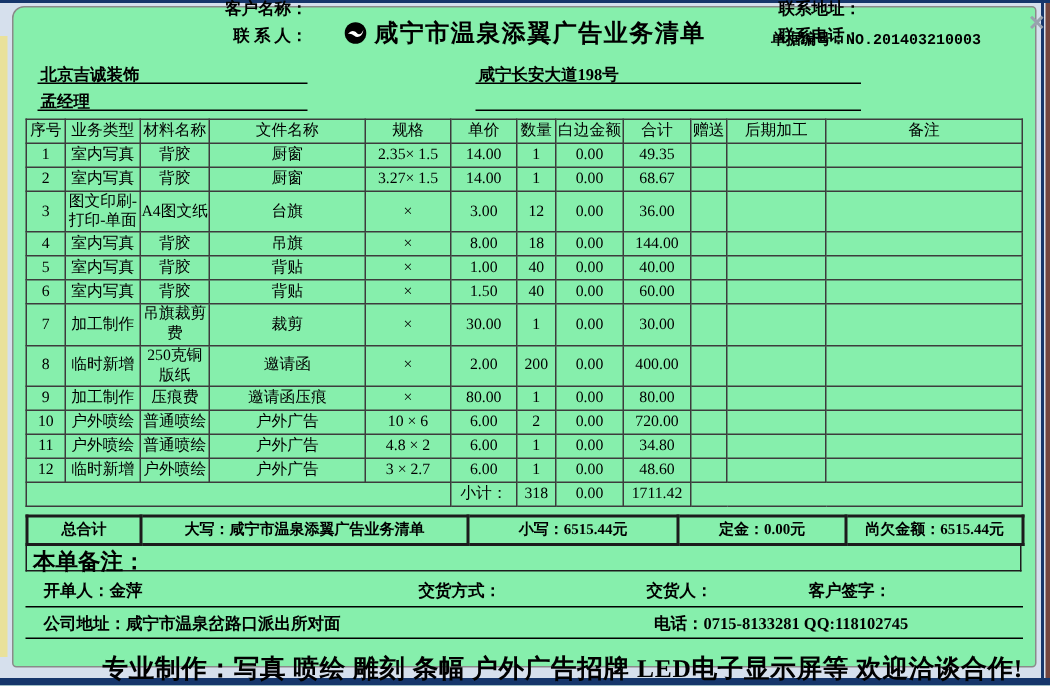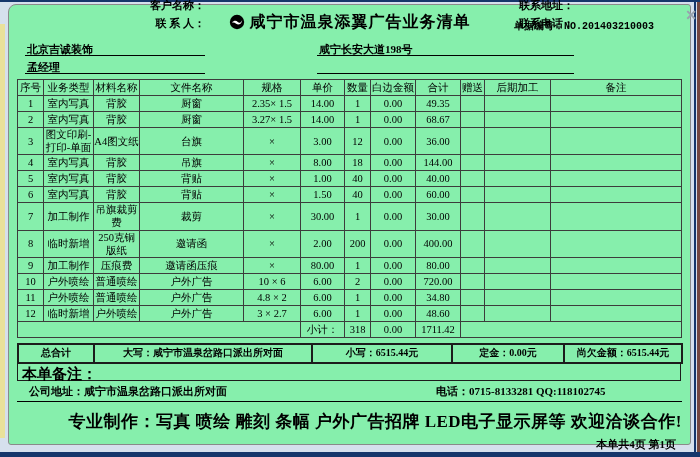--- a/index.html
+++ b/index.html
@@ -309,30 +309,36 @@
       <colgroup>
           <col class="g0">
           <col class="g1">
           <col class="g2">
           <col class="g3">
           <col class="g4">
         </colgroup>
       <tbody>
         <tr>
           <td>总合计</td>
-          <td>大写：咸宁市温泉岔路口派出所对面</td>
+          <td>大写：咸宁市温泉添翼广告业务清单</td>
           <td>小写：6515.44元</td>
           <td>定金：0.00元</td>
           <td>尚欠金额：6515.44元</td>
         </tr>
       </tbody>
     </table>
 
     <div class="notes">本单备注：</div>
 
+    <div class="signrow">
+      <span>开单人：金萍</span>
+      <span>交货方式：</span>
+      <span>交货人：</span>
+      <span>客户签字：</span>
+    </div>
 
     <div class="comprow">
       <span>公司地址：咸宁市温泉岔路口派出所对面</span>
       <span class="tel">电话：0715-8133281   QQ:118102745</span>
     </div>
 
     <div class="slogan">专业制作：写真 喷绘 雕刻 条幅 户外广告招牌  LED电子显示屏等  欢迎洽谈合作!</div>
     <div class="pageinfo">本单共4页 第1页</div>
 
   </div>

